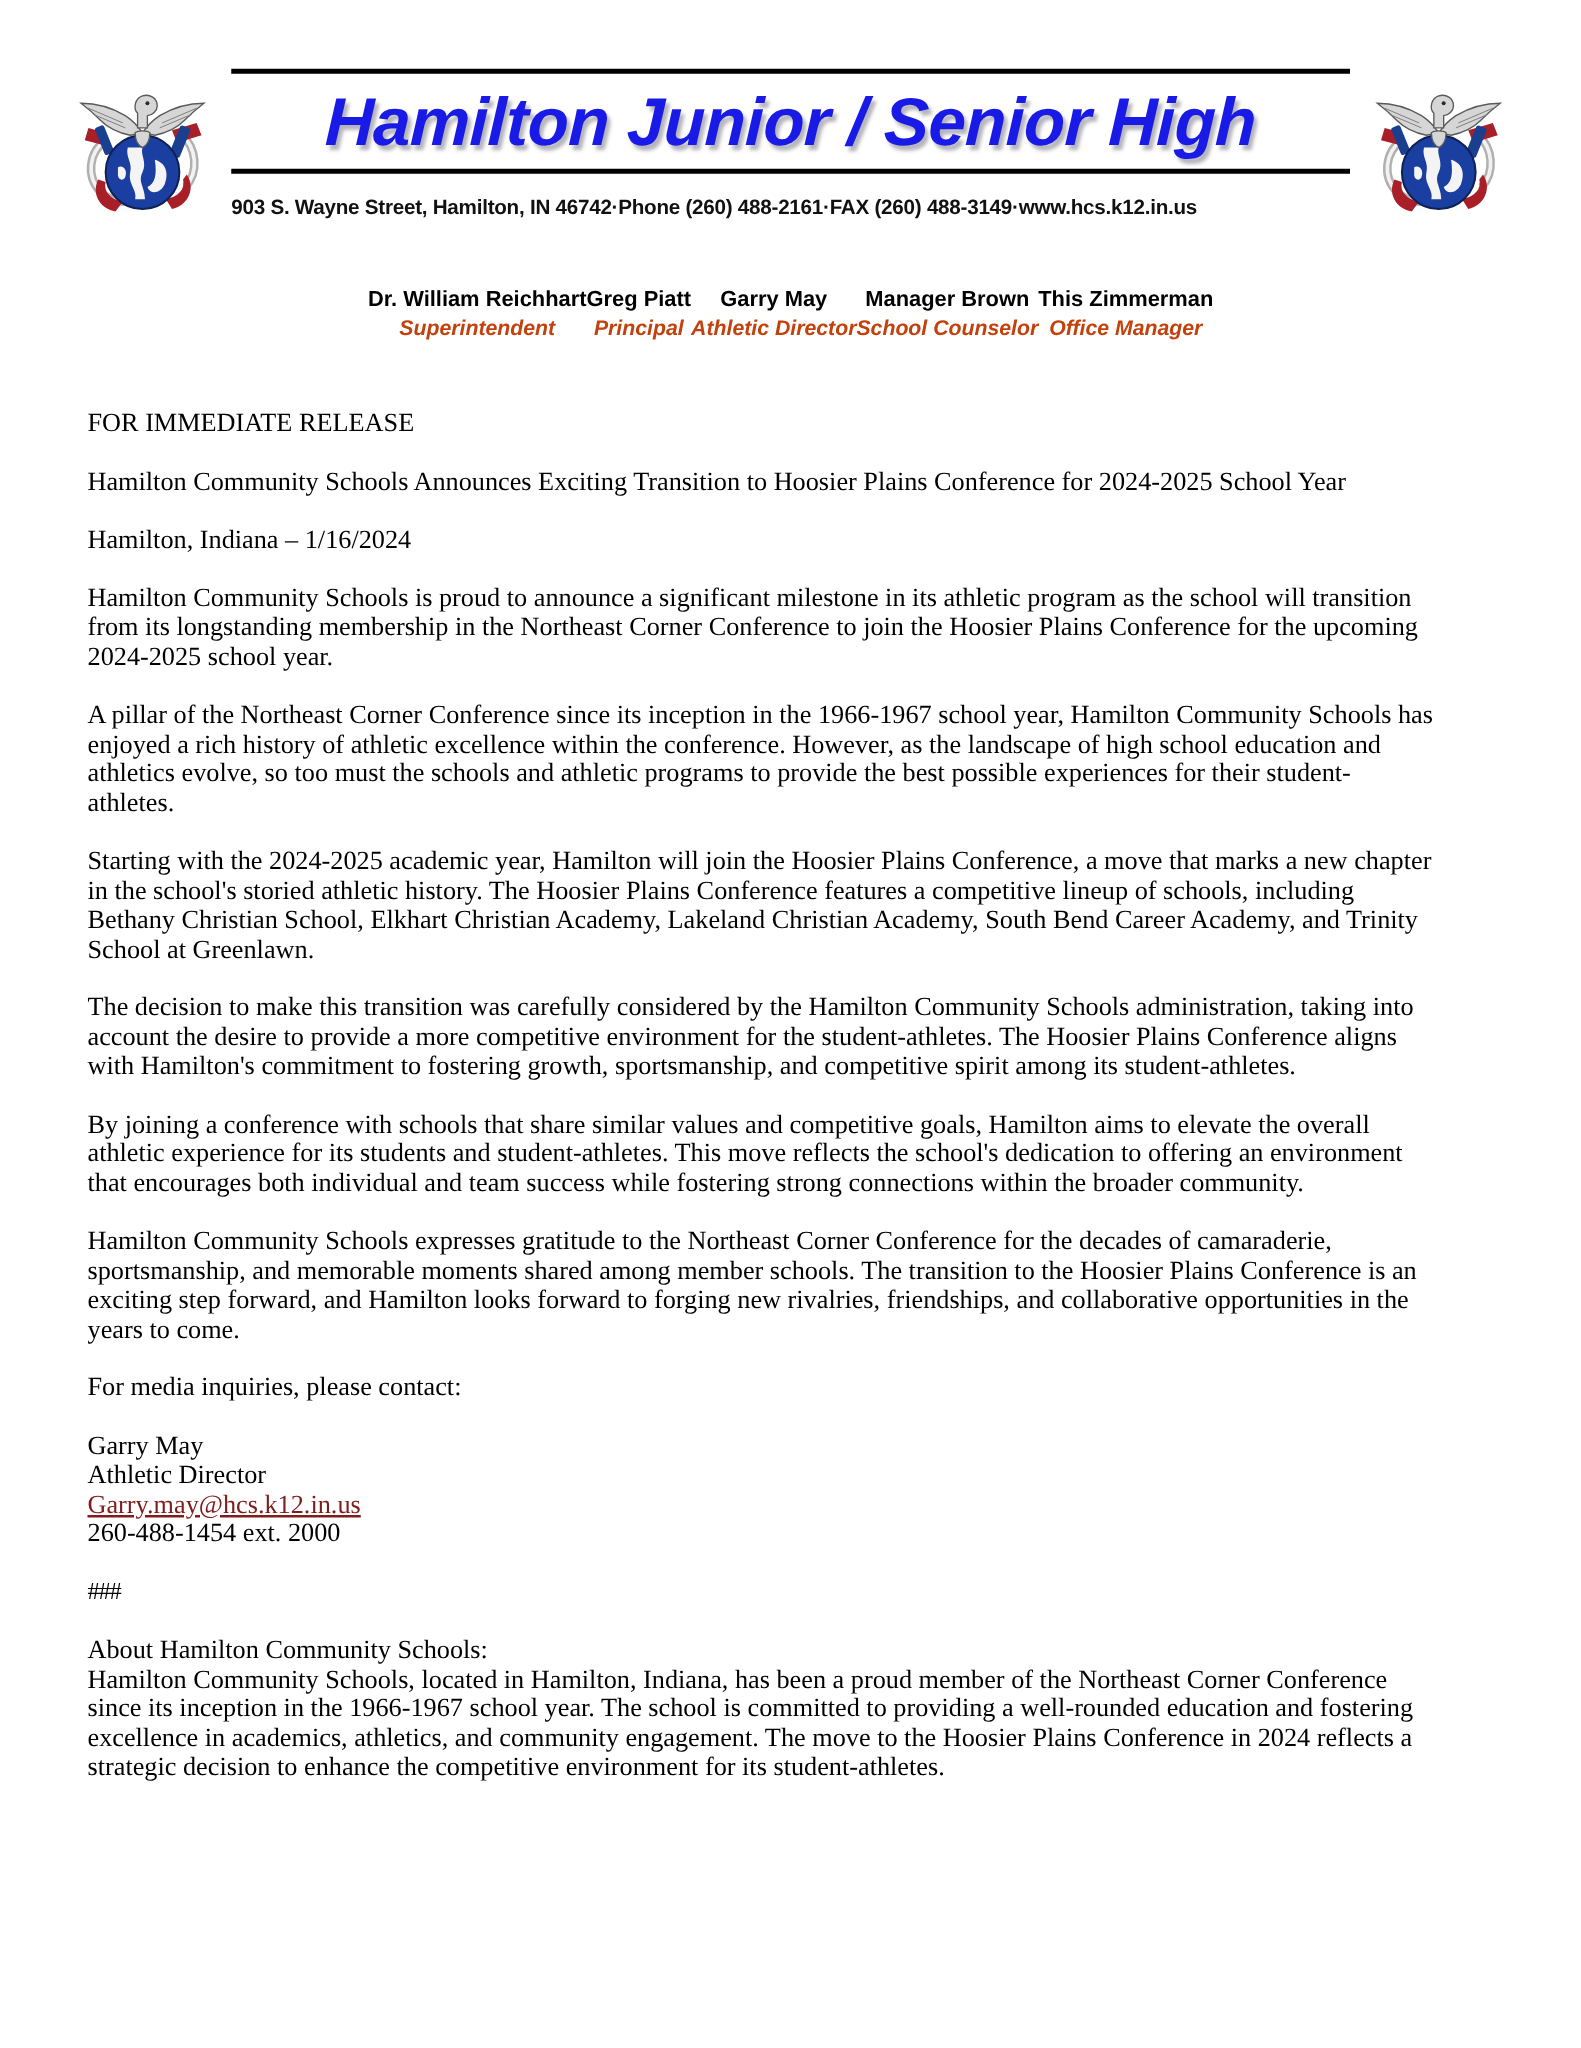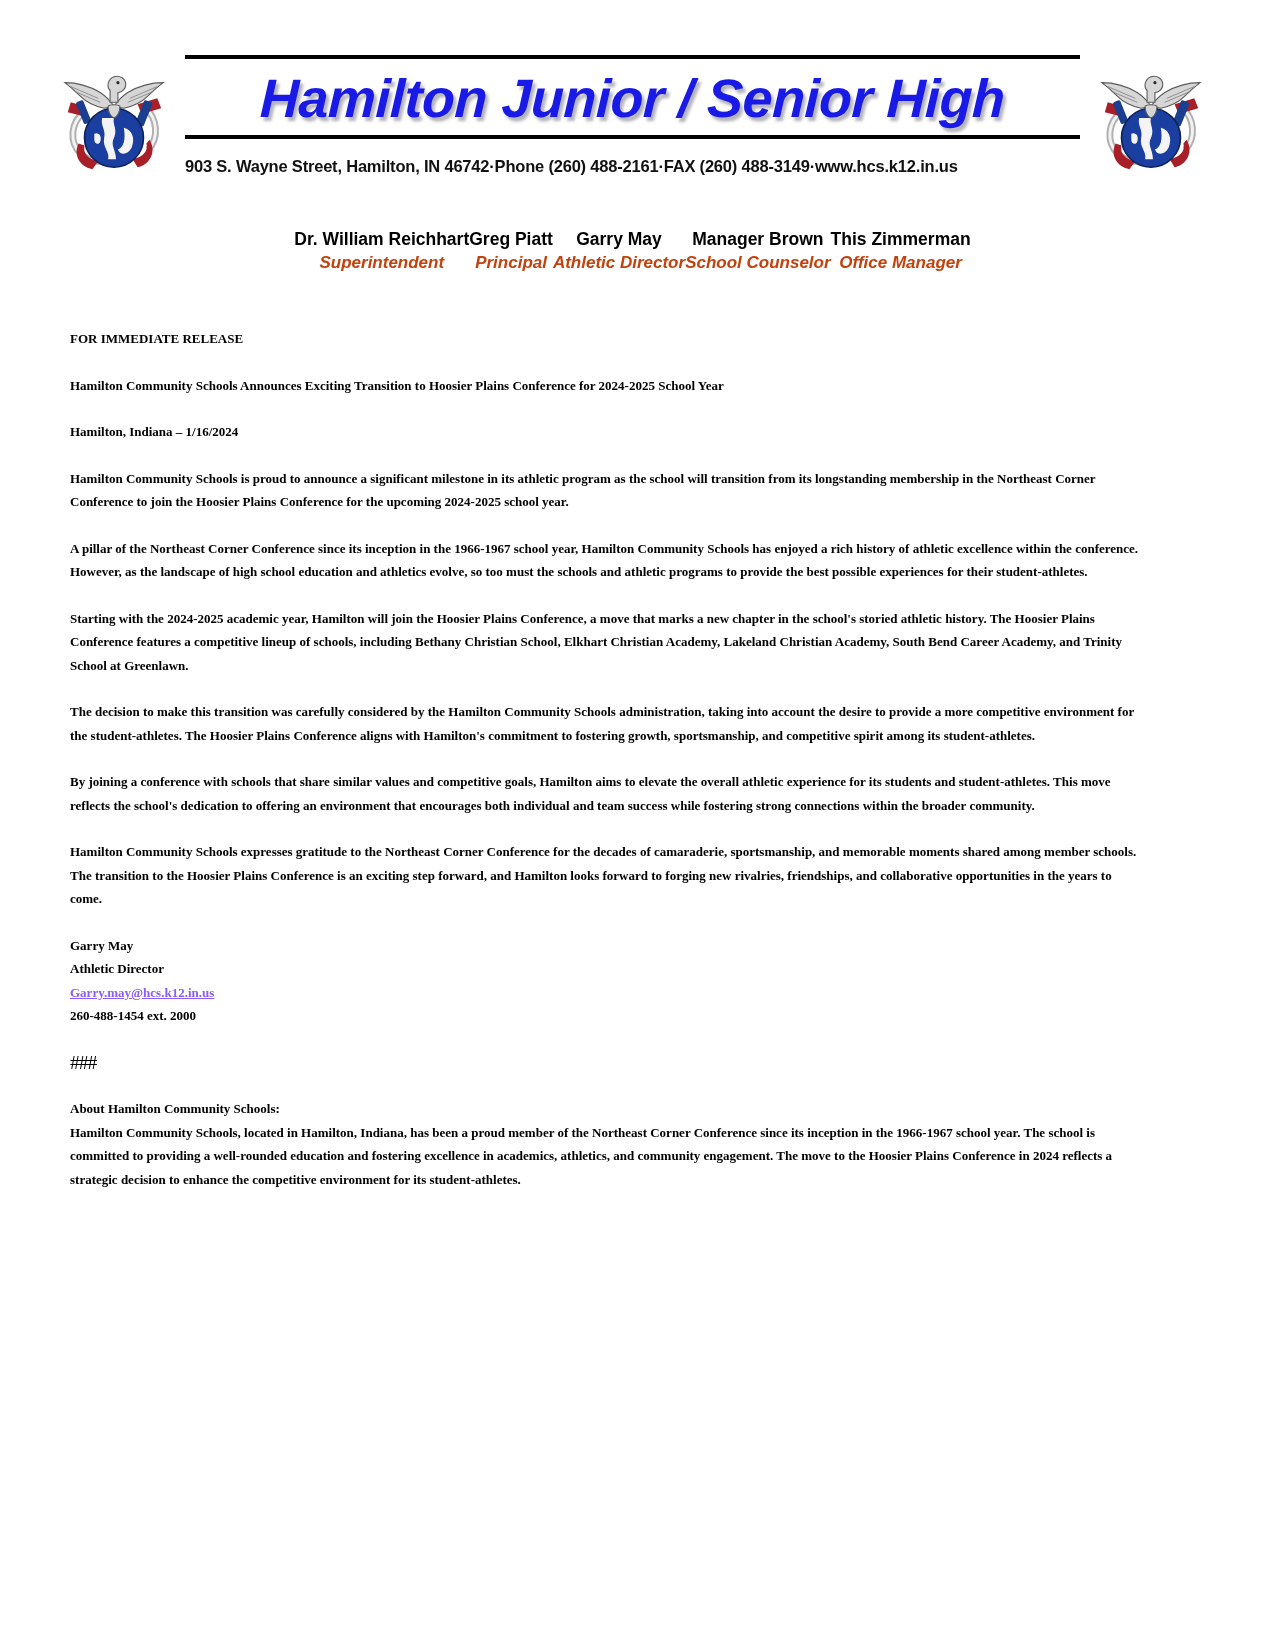--- a/index.html
+++ b/index.html
@@ -117,32 +117,31 @@
 
   
   .body-content {
     padding: 0 118px 0 70px;
     margin-top: 52px;
     box-sizing: border-box;
   }
 
   .para {
     font-family: "Liberation Serif", "DejaVu Serif", serif;
-    font-size: 13px;
+    font-size: 21px;
     line-height: 23.5px;
     color: #000000;
     margin: 0 0 23px 0;
     text-align: left;
-    font-weight: bold;
   }
   .block-lines { margin-bottom: 23px; }
   .block-lines .para { margin-bottom: 0; }
 
   .email-link {
-    color: #8b5cf6;
+    color: #7f1d1d;
     text-decoration: underline;
   }
   .hashes {
     font-family: "Liberation Serif", "DejaVu Serif", serif;
     font-size: 19.5px;
     line-height: 23.5px;
     margin: 0 0 23px 0;
     letter-spacing: -1px;
   }
 </style>
@@ -274,20 +273,21 @@
     <p class="para">A pillar of the Northeast Corner Conference since its inception in the 1966-1967 school year, Hamilton Community Schools has enjoyed a rich history of athletic excellence within the conference. However, as the landscape of high school education and athletics evolve, so too must the schools and athletic programs to provide the best possible experiences for their student-athletes.</p>
 
     <p class="para">Starting with the 2024-2025 academic year, Hamilton will join the Hoosier Plains Conference, a move that marks a new chapter in the school's storied athletic history. The Hoosier Plains Conference features a competitive lineup of schools, including Bethany Christian School, Elkhart Christian Academy, Lakeland Christian Academy, South Bend Career Academy, and Trinity School at Greenlawn.</p>
 
     <p class="para">The decision to make this transition was carefully considered by the Hamilton Community Schools administration, taking into account the desire to provide a more competitive environment for the student-athletes. The Hoosier Plains Conference aligns with Hamilton's commitment to fostering growth, sportsmanship, and competitive spirit among its student-athletes.</p>
 
     <p class="para">By joining a conference with schools that share similar values and competitive goals, Hamilton aims to elevate the overall athletic experience for its students and student-athletes. This move reflects the school's dedication to offering an environment that encourages both individual and team success while fostering strong connections within the broader community.</p>
 
     <p class="para">Hamilton Community Schools expresses gratitude to the Northeast Corner Conference for the decades of camaraderie, sportsmanship, and memorable moments shared among member schools. The transition to the Hoosier Plains Conference is an exciting step forward, and Hamilton looks forward to forging new rivalries, friendships, and collaborative opportunities in the years to come.</p>
 
+    <p class="para">For media inquiries, please contact:</p>
 
     <div class="block-lines">
       <p class="para">Garry May</p>
       <p class="para">Athletic Director</p>
       <p class="para"><a class="email-link" href="#">Garry.may@hcs.k12.in.us</a></p>
       <p class="para">260-488-1454 ext. 2000</p>
     </div>
 
     <p class="hashes">###</p>
 

